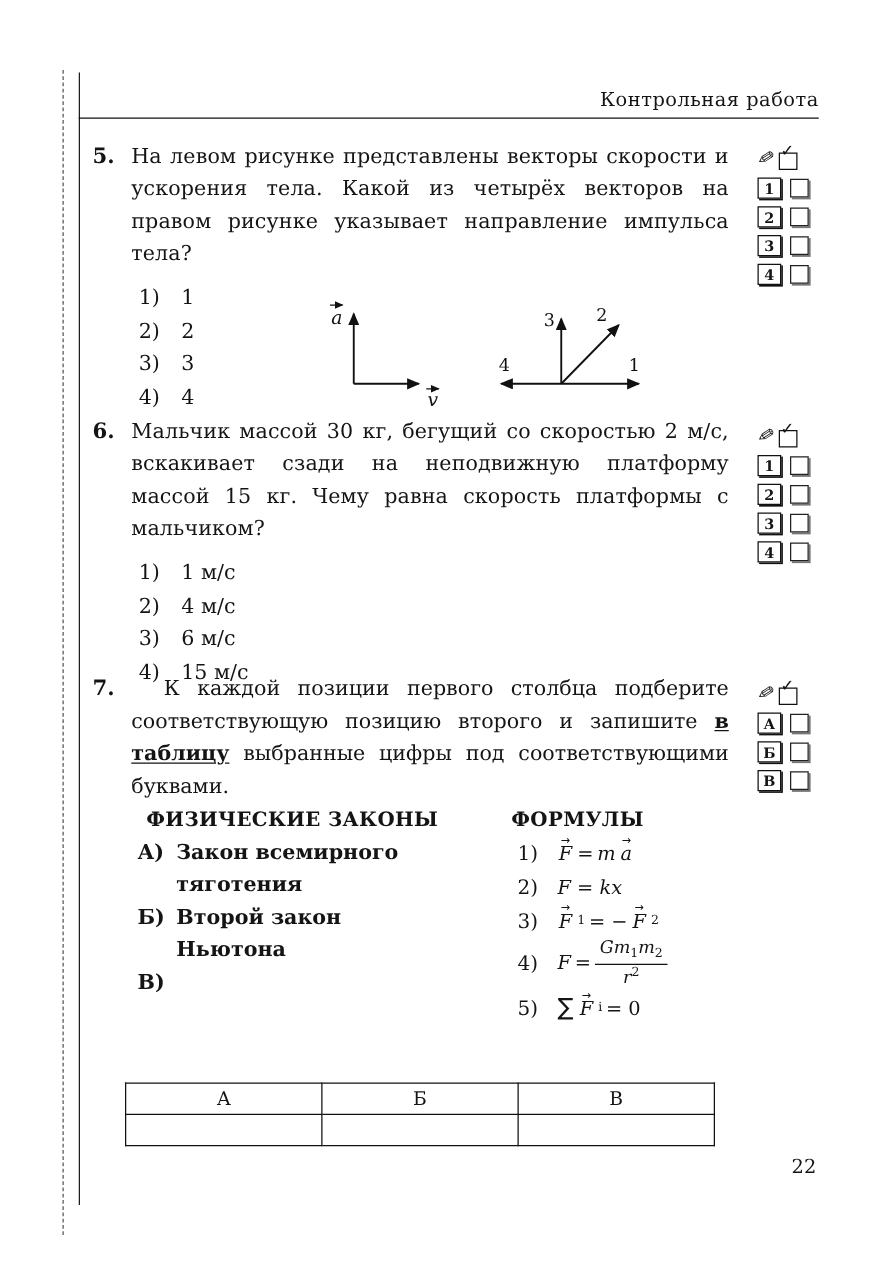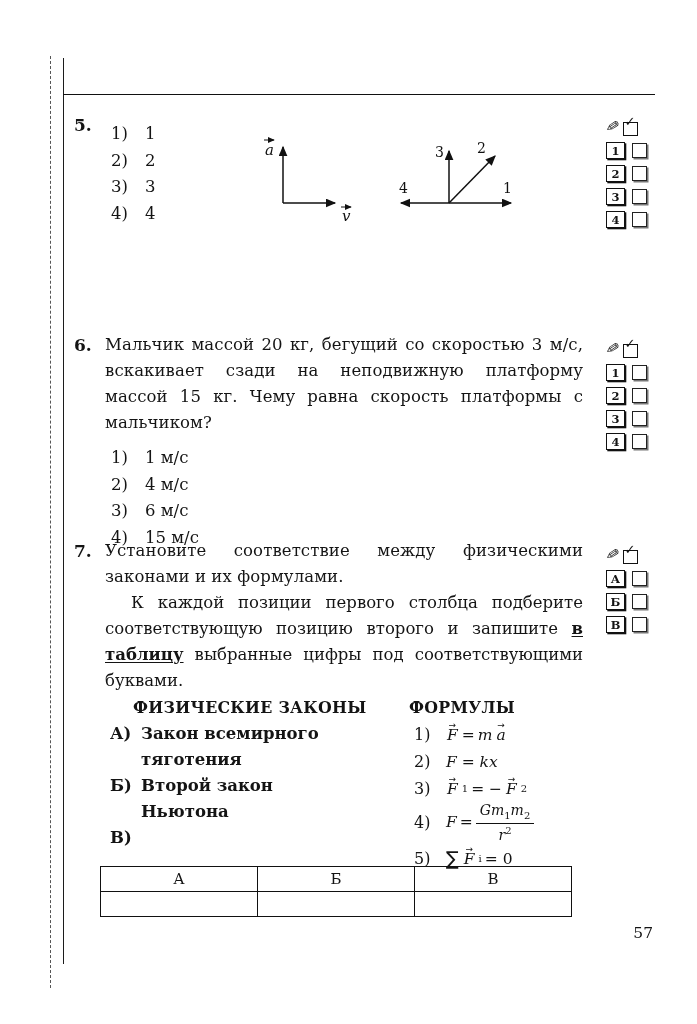--- a/index.html
+++ b/index.html
@@ -25,21 +25,21 @@
   .svg-left{position:absolute;left:148px;top:10px;}
   .svg-right{position:absolute;left:288px;top:18px;}
 
   
   .instr{margin:0;text-indent:26px;text-align:justify;font-size:16.5px;line-height:26px;}
   .u-bold{font-weight:bold;text-decoration:underline;text-underline-offset:2px;}
   .q7-cols{display:flex;margin-top:0;}
   .laws-col{width:295px;}
   .form-col{margin-left:8px;}
   .col-header{font-weight:bold;font-size:15.8px;line-height:27px;letter-spacing:.3px;}
-  .laws-col .col-header{margin-left:28px;}
+  .laws-col .col-header{margin-left:12px;}
   .form-col .col-header{margin-left:1px;}
   .law{display:flex;font-weight:bold;font-size:16.5px;line-height:26px;}
   .law-label{width:31px;padding-left:5px;flex:none;}
   .law-text{width:206px;}
   .f-row{display:flex;align-items:center;min-height:27px;font-size:16px;}
   .f-row.tall{min-height:41px;}
   .f-row.med{min-height:31px;}
   .f-num{width:32px;padding-left:6px;flex:none;}
   .f-body{font-size:15.5px;display:flex;align-items:center;gap:3px;white-space:nowrap;}
   .f-body i{font-style:italic;}
@@ -69,25 +69,27 @@
   .answer-table td{border:1.3px solid #111;height:22px;font-size:15px;text-align:center;width:33.33%;}
 </style>
 </head>
 <body>
 
 <div class="page">
 
   <div class="cut-line"></div>
   <div class="content-rule"></div>
 
+  <div class="page-header">Контрольная работа</div>
   <div class="header-rule"></div>
 
   <div class="q" style="top:112px;">
     <div class="qnum">5.</div>
     <div class="qbody">
+      <div class="qtext">На левом рисунке представлены векторы скорости и ускорения тела. Какой из четырёх векторов на правом рисунке указывает направление импульса тела?</div>
       <div class="opts-wrap">
         <div class="opts">
           <div class="opt">
             <span class="opt-label">1)</span>
             <span class="opt-value">1</span>
           </div>
           <div class="opt">
             <span class="opt-label">2)</span>
             <span class="opt-value">2</span>
           </div>
@@ -155,21 +157,21 @@
     </div>
     <div class="mark-item">
       <span class="num-box">4</span>
       <span class="empty-box"></span>
     </div>
   </div>
 
   <div class="q" style="top:332px;">
     <div class="qnum">6.</div>
     <div class="qbody">
-      <div class="qtext">Мальчик массой 20 кг, бегущий со скоростью 3 м/с, вскакивает сзади на неподвижную платформу массой 15 кг. Чему равна скорость платформы с мальчиком?</div>
+      <div class="qtext">Мальчик массой 30 кг, бегущий со скоростью 2 м/с, вскакивает сзади на неподвижную платформу массой 15 кг. Чему равна скорость платформы с мальчиком?</div>
       <div class="opts-wrap">
         <div class="opts">
           <div class="opt">
             <span class="opt-label">1)</span>
             <span class="opt-value">1 м/с</span>
           </div>
           <div class="opt">
             <span class="opt-label">2)</span>
             <span class="opt-value">4 м/с</span>
           </div>
@@ -207,21 +209,20 @@
     </div>
     <div class="mark-item">
       <span class="num-box">4</span>
       <span class="empty-box"></span>
     </div>
   </div>
 
   <div class="q" style="top:538px;">
     <div class="qnum">7.</div>
     <div class="qbody">
-      <div class="qtext">Установите соответствие между физическими законами и их формулами.</div>
       <p class="instr"><span>К каждой позиции первого столбца подберите соответствующую позицию второго и запишите </span><span class="u-bold">в таблицу</span><span> выбранные цифры под соответствующими буквами.</span></p>
 
       <div class="q7-cols">
 
         <div class="laws-col">
           <div class="col-header">ФИЗИЧЕСКИЕ ЗАКОНЫ</div>
           <div class="law">
             <span class="law-label">А)</span>
             <span class="law-text">Закон всемирного тяготения</span>
           </div>
@@ -320,14 +321,14 @@
       <td>В</td>
     </tr>
     <tr>
       <td></td>
       <td></td>
       <td></td>
     </tr>
   </tbody>
     </table>
 
-  <div class="page-number">57</div>
+  <div class="page-number">22</div>
 </div>
 
 </body></html>

